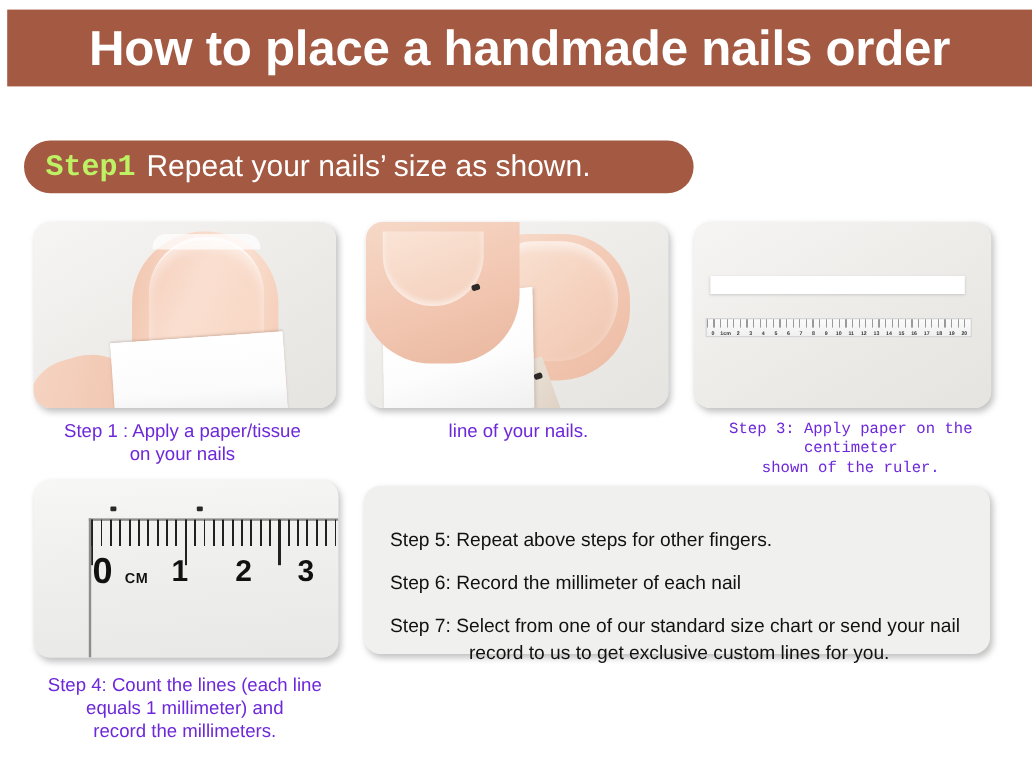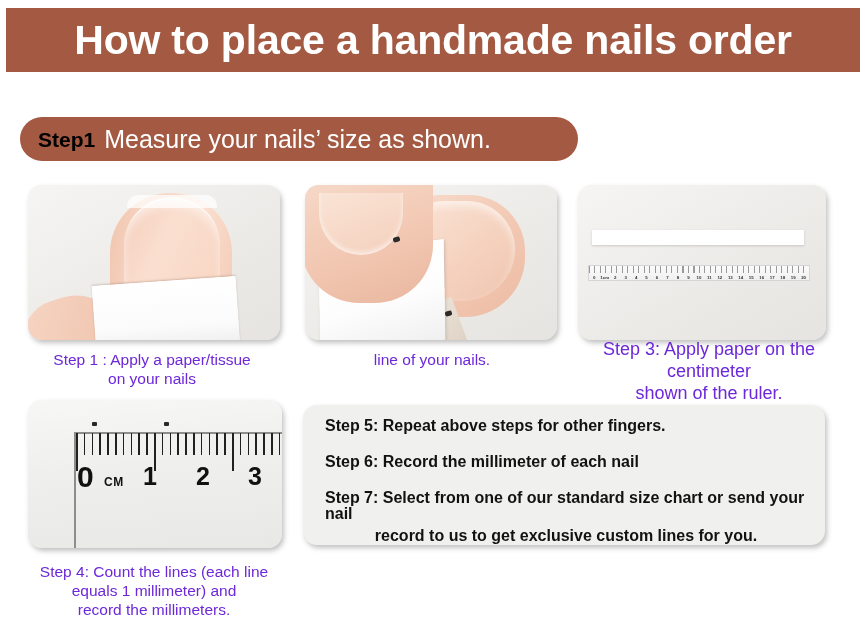--- a/index.html
+++ b/index.html
@@ -44,25 +44,26 @@
     width: 558px;
     height: 44px;
     background: #a35942;
     border-radius: 22px;
     display: flex;
     align-items: center;
     padding-left: 18px;
     box-sizing: border-box;
   }
   #step1-pill .pill-strong {
-    color: #000000;
-    font-size: 21px;
+    color: #bef264;
+    font-size: 25px;
     font-weight: bold;
     margin-right: 9px;
     line-height: 1;
+    font-family: Liberation Mono, monospace;
   }
   #step1-pill .pill-text {
     color: #ffffff;
     font-size: 25px;
     font-weight: normal;
     line-height: 1;
   }
 
   
   .photo-card {
@@ -274,34 +275,33 @@
   .caption {
     position: absolute;
     text-align: center;
     font-size: 15.5px;
     color: #6d28d9;
     line-height: 1.23;
     font-family: "Liberation Sans", sans-serif;
   }
   #caption-1 { left: 12px;  top: 350px; width: 280px; }
   #caption-2 { left: 294px; top: 350px; width: 276px; }
-  #caption-3 { left: 570px; top: 338px; width: 278px; font-size: 18px; }
+  #caption-3 { left: 570px; top: 350px; width: 278px; font-size: 13px; font-family: Liberation Mono, monospace; }
   #caption-4 { left: 8px;   top: 562px; width: 292px; }
 
   
   #steps-box {
     position: absolute;
     left: 303px; top: 405px;
     width: 522px; height: 140px;
     background: #f0f0ee;
     border-radius: 14px;
     box-shadow: 2px 3px 5px rgba(120,120,120,0.45);
-    padding: 13px 18px 0 22px;
+    padding: 38px 18px 0 22px;
     box-sizing: border-box;
-    font-weight: bold;
   }
   .step-line {
     font-size: 16px;
     color: #121212;
     line-height: 1;
     margin-bottom: 20px;
     font-family: "Liberation Sans", sans-serif;
   }
   #step7-line {
     margin-bottom: 0;
@@ -315,21 +315,21 @@
 </style>
 </head>
 <body>
 
 <div id="header-bar">
   <div id="header-title">How to place a handmade nails order</div>
 </div>
 
 <div id="step1-pill">
   <span class="pill-strong">Step1</span>
-  <span class="pill-text">Measure your nails’ size as shown.</span>
+  <span class="pill-text">Repeat your nails’ size as shown.</span>
 </div>
 
 <div class="photo-card" id="card-1">
   <div class="scene">
     <div class="bg-soft"></div>
     <div id="knuckle1"></div>
     <div id="finger1"></div>
     <div id="nail1"></div>
     <div id="nail1-tip"></div>
     <div id="paper1"></div>

